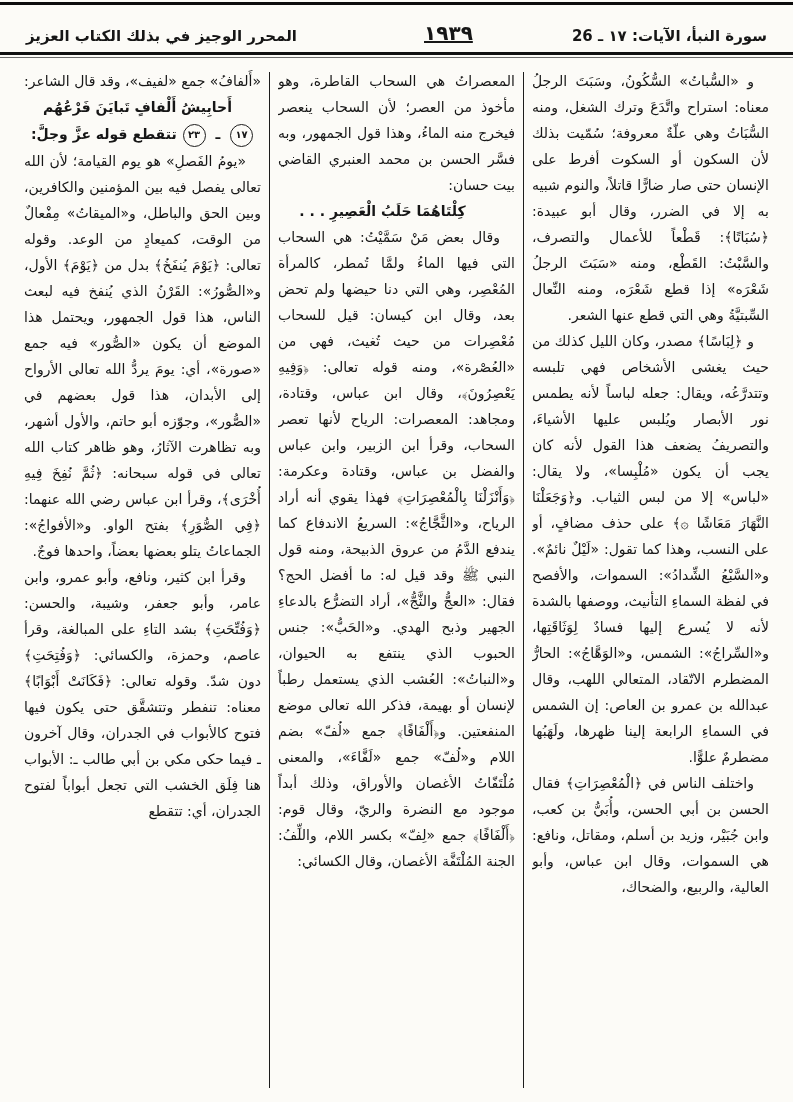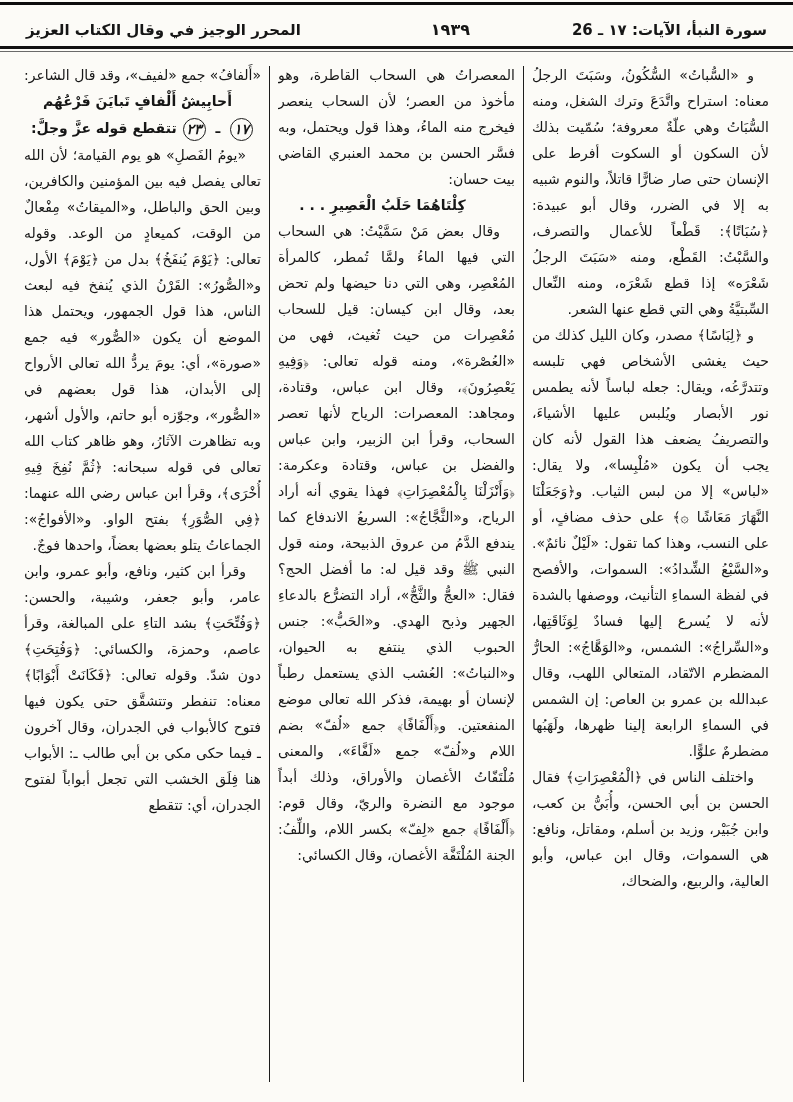--- a/index.html
+++ b/index.html
@@ -25,23 +25,24 @@
   .header {
     display: flex;
     justify-content: space-between;
     align-items: flex-end;
     padding: 14px 26px 0 26px;
     font-weight: bold;
     font-size: 15px;
     line-height: 1.4;
   }
   .header .pagenum {
-    font-size: 16px;
+    font-size: 20px;
     letter-spacing: 1px;
     transform: translateX(14px);
+    text-decoration: underline;
   }
   .rule-thick { height: 3px; background: #111; margin-top: 5px; }
   .rule-thin  { height: 1px; background: #6a6a6a; margin-top: 2px; }
 
   .columns {
     display: flex;
     align-items: stretch;
     padding: 10px 24px 0 24px;
     height: 1030px;
   }
@@ -76,56 +77,55 @@
     white-space: nowrap;
   }
   .ayah-circle {
     display: inline-flex;
     align-items: center;
     justify-content: center;
     width: 21px;
     height: 21px;
     border: 1.6px solid #1c1c1c;
     border-radius: 50%;
-    font-size: 14px;
+    font-size: 10px;
     font-weight: bold;
     vertical-align: middle;
     margin: 0 1px;
-    font-style: italic;
   }
   .section-dash { margin: 0 4px; }
 </style>
 </head>
 <body>
 
 <div class="page">
 
   <div class="topbar"></div>
 
   <div class="header">
     <span>سورة النبأ، الآيات: ١٧ ـ 26</span>
     <span class="pagenum">١٩٣٩</span>
-    <span>المحرر الوجيز في وقال الكتاب العزيز</span>
+    <span>المحرر الوجيز في بذلك الكتاب العزيز</span>
   </div>
 
   <div class="rule-thick"></div>
   <div class="rule-thin"></div>
 
   <div class="columns">
 
     <div class="col">
       <p class="para">و «السُّباتُ» السُّكُونُ، وسَبَتَ الرجلُ معناه: استراح واتَّدَعَ وترك الشغل، ومنه السُّبَاتُ وهي علّةٌ معروفة؛ سُمّيت بذلك لأن السكون أو السكوت أفرط على الإنسان حتى صار ضارًّا قاتلاً، والنوم شبيه به إلا في الضرر، وقال أبو عبيدة: ﴿سُبَاتًا﴾: قَطْعاً للأعمال والتصرف، والسَّبْتُ: القَطْع، ومنه «سَبَتَ الرجلُ شَعْرَه» إذا قطع شَعْرَه، ومنه النِّعال السِّبتيَّةُ وهي التي قطع عنها الشعر.</p>
       <p class="para">و ﴿لِبَاسًا﴾ مصدر، وكان الليل كذلك من حيث يغشى الأشخاص فهي تلبسه وتتدرَّعُه، ويقال: جعله لباساً لأنه يطمس نور الأبصار ويُلبس عليها الأشياءَ، والتصريفُ يضعف هذا القول لأنه كان يجب أن يكون «مُلْبِسا»، ولا يقال: «لباس» إلا من لبس الثياب. و﴿وَجَعَلْنَا النَّهَارَ مَعَاشًا ۞﴾ على حذف مضافٍ، أو على النسب، وهذا كما تقول: «لَيْلٌ نائمٌ». و«السَّبْعُ الشِّدادُ»: السموات، والأفصح في لفظة السماءِ التأنيث، ووصفها بالشدة لأنه لا يُسرع إليها فسادٌ لِوَثَاقَتِها، و«السِّراجُ»: الشمس، و«الوَهَّاجُ»: الحارُّ المضطرم الاتّقاد، المتعالي اللهب، وقال عبدالله بن عمرو بن العاص: إن الشمس في السماءِ الرابعة إلينا ظهرها، ولَهَبُها مضطرمٌ علوًّا.</p>
       <p class="para">واختلف الناس في ﴿الْمُعْصِرَاتِ﴾ فقال الحسن بن أبي الحسن، وأُبَيُّ بن كعب، وابن جُبَيْر، وزيد بن أسلم، ومقاتل، ونافع: هي السموات، وقال ابن عباس، وأبو العالية، والربيع، والضحاك،</p>
     </div>
 
     <div class="col-sep"></div>
 
     <div class="col">
-      <p class="para no-indent">المعصراتُ هي السحاب القاطرة، وهو مأخوذ من العصر؛ لأن السحاب ينعصر فيخرج منه الماءُ، وهذا قول ويحتمل، وبه فسَّر الحسن بن محمد العنبري القاضي بيت حسان:</p>
+      <p class="para no-indent">المعصراتُ هي السحاب القاطرة، وهو مأخوذ من العصر؛ لأن السحاب ينعصر فيخرج منه الماءُ، وهذا قول الجمهور، وبه فسَّر الحسن بن محمد العنبري القاضي بيت حسان:</p>
       <p class="verse centered">كِلْتَاهُمَا حَلَبُ الْعَصِيرِ . . .</p>
       <p class="para">وقال بعض مَنْ سَمَّيْتُ: هي السحاب التي فيها الماءُ ولمَّا تُمطر، كالمرأة المُعْصِر، وهي التي دنا حيضها ولم تحض بعد، وقال ابن كيسان: قيل للسحاب مُعْصِرات من حيث تُغيث، فهي من «العُصْرة»، ومنه قوله تعالى: ﴿وَفِيهِ يَعْصِرُونَ﴾، وقال ابن عباس، وقتادة، ومجاهد: المعصرات: الرياح لأنها تعصر السحاب، وقرأ ابن الزبير، وابن عباس والفضل بن عباس، وقتادة وعكرمة: ﴿وَأَنْزَلْنَا بِالْمُعْصِرَاتِ﴾ فهذا يقوي أنه أراد الرياح، و«الثَّجَّاجُ»: السريعُ الاندفاع كما يندفع الدَّمُ من عروق الذبيحة، ومنه قول النبي ﷺ وقد قيل له: ما أفضل الحج؟ فقال: «العجُّ والثَّجُّ»، أراد التضرُّع بالدعاءِ الجهير وذبح الهدي. و«الحَبُّ»: جنس الحبوب الذي ينتفع به الحيوان، و«النباتُ»: العُشب الذي يستعمل رطباً لإنسان أو بهيمة، فذكر الله تعالى موضع المنفعتين. و﴿أَلْفَافًا﴾ جمع «لُفّ» بضم اللام و«لُفّ» جمع «لَفَّاءَ»، والمعنى مُلْتَفّاتُ الأغصان والأوراق، وذلك أبداً موجود مع النضرة والريّ، وقال قوم: ﴿أَلْفَافًا﴾ جمع «لِفّ» بكسر اللام، واللِّفُ: الجنة المُلْتَفَّة الأغصان، وقال الكسائي:</p>
     </div>
 
     <div class="col-sep"></div>
 
     <div class="col">
       <p class="para no-indent">«أَلفافُ» جمع «لفيف»، وقد قال الشاعر:</p>
       <p class="verse hemistich-1">أَحابِيشُ أَلْفافٍ تَبايَنَ فَرْعُهُم</p>
       <p class="section-line">

